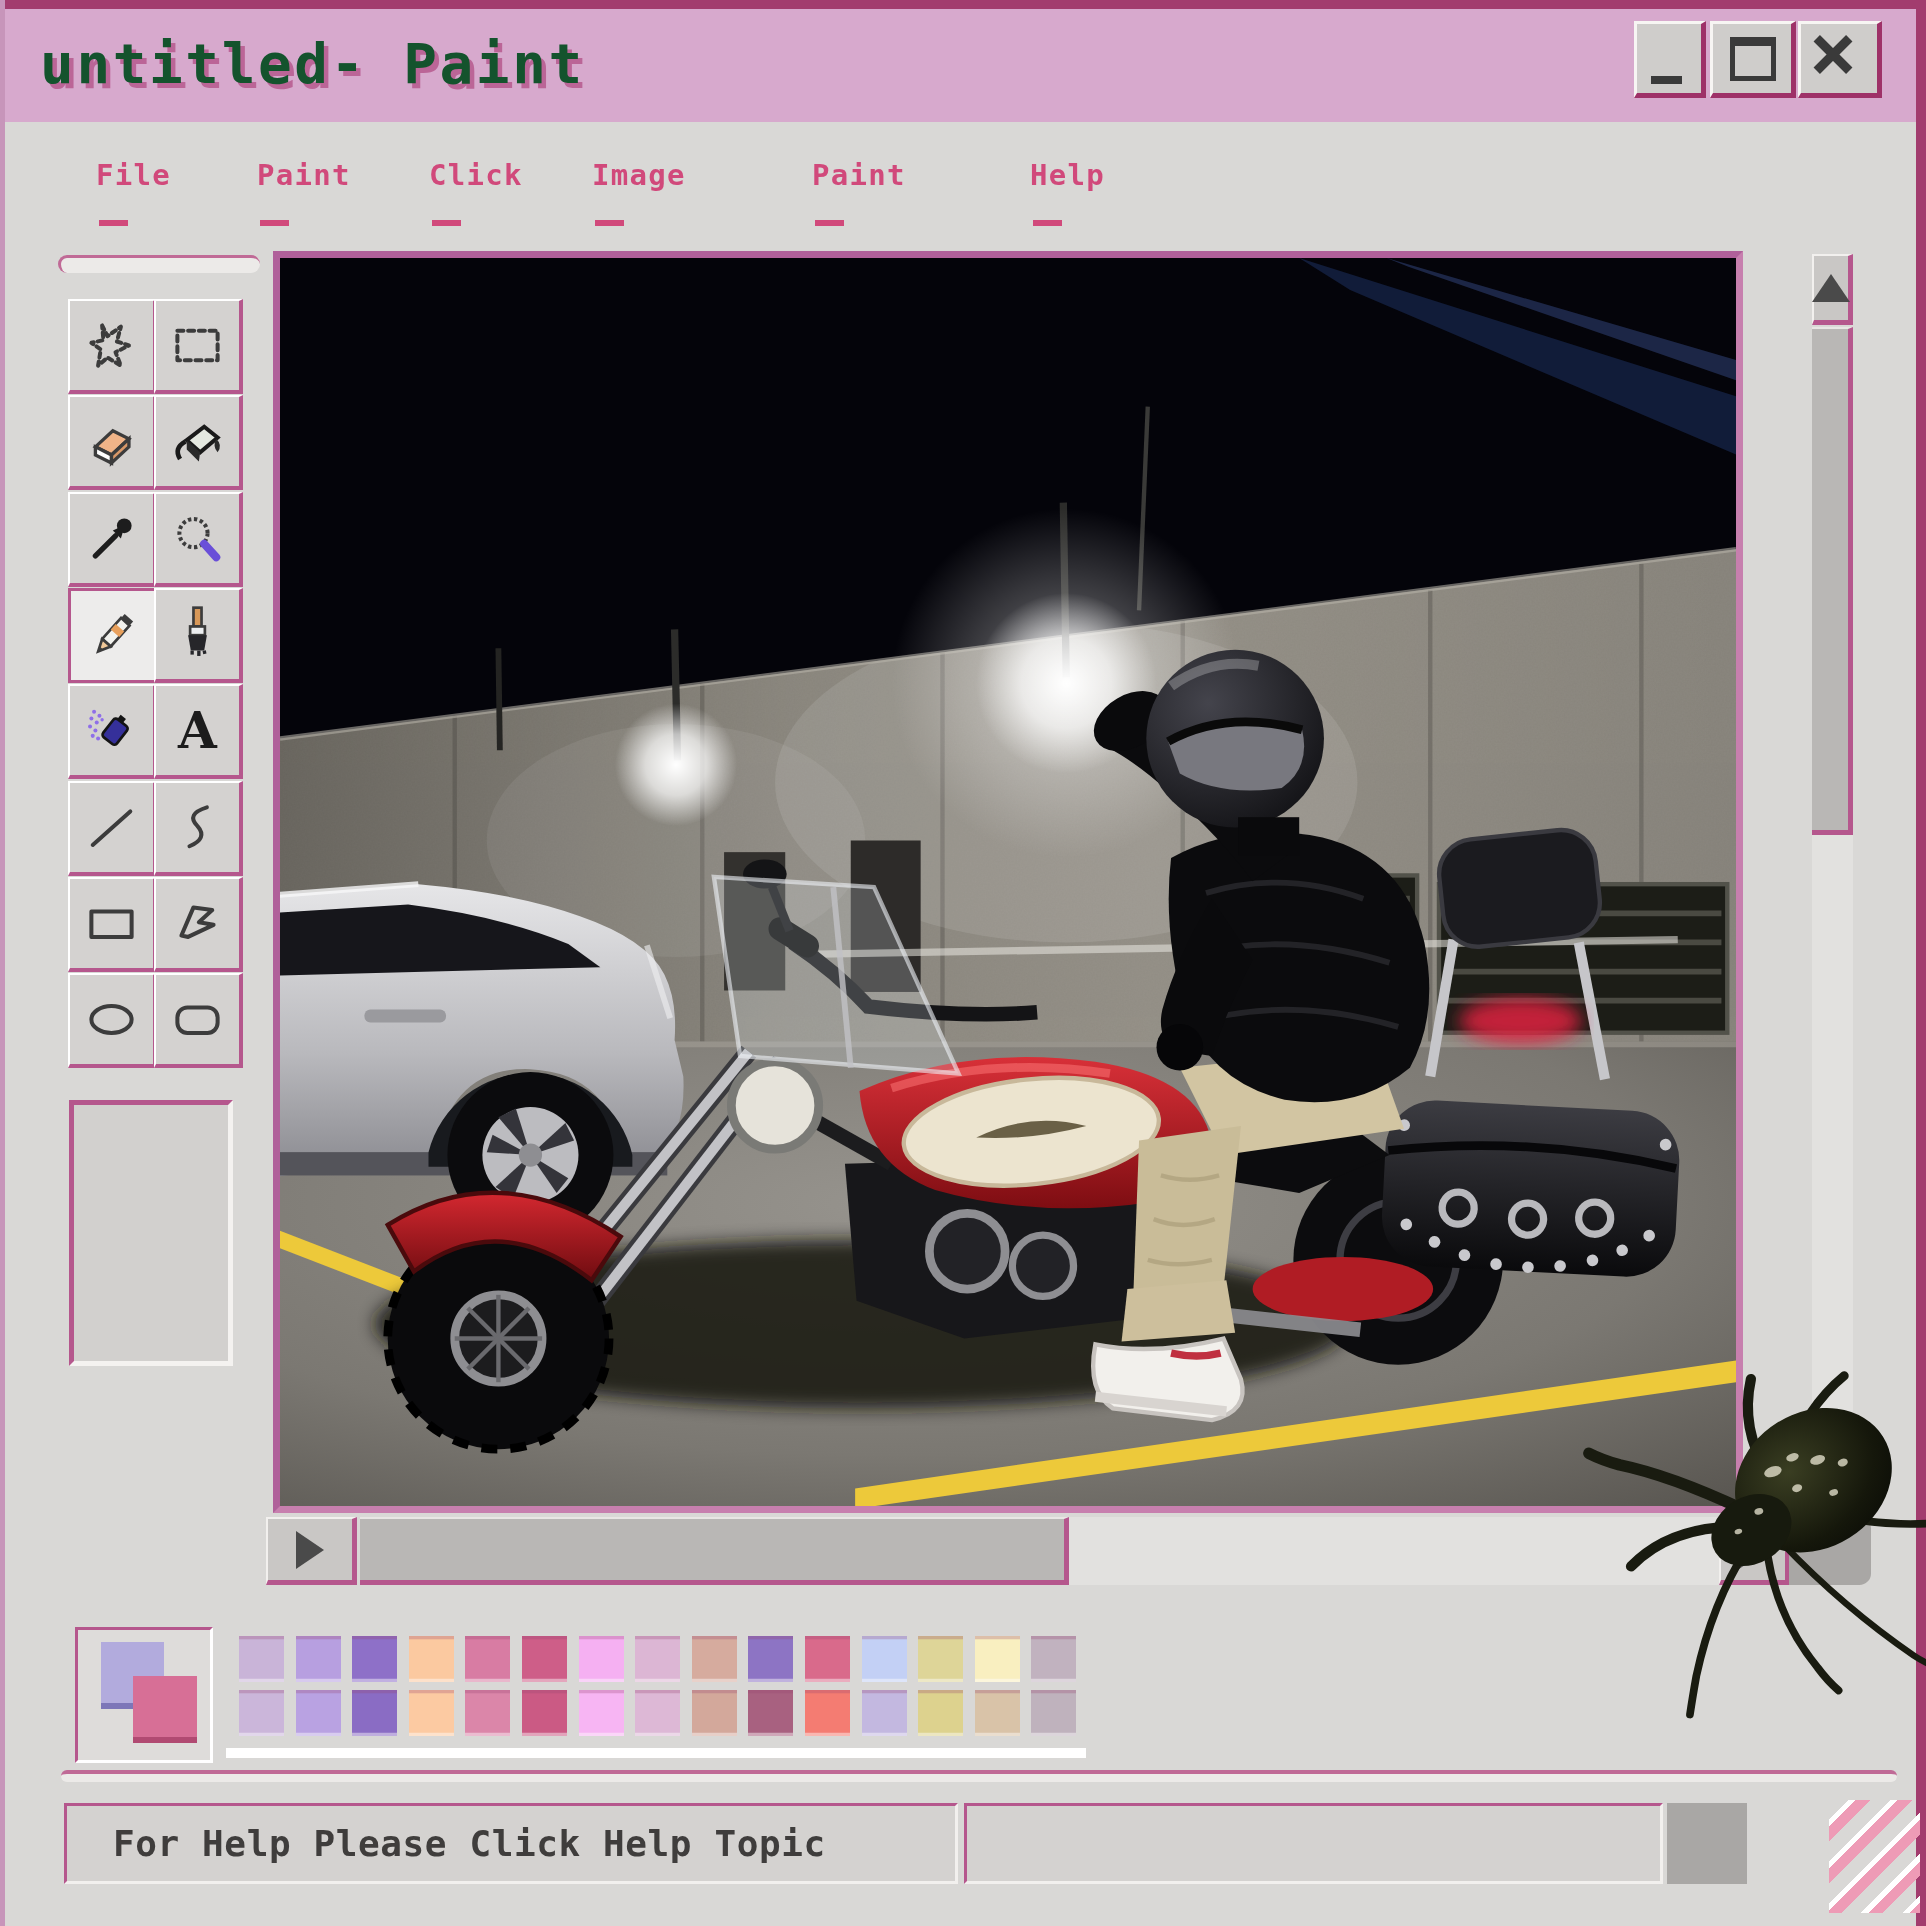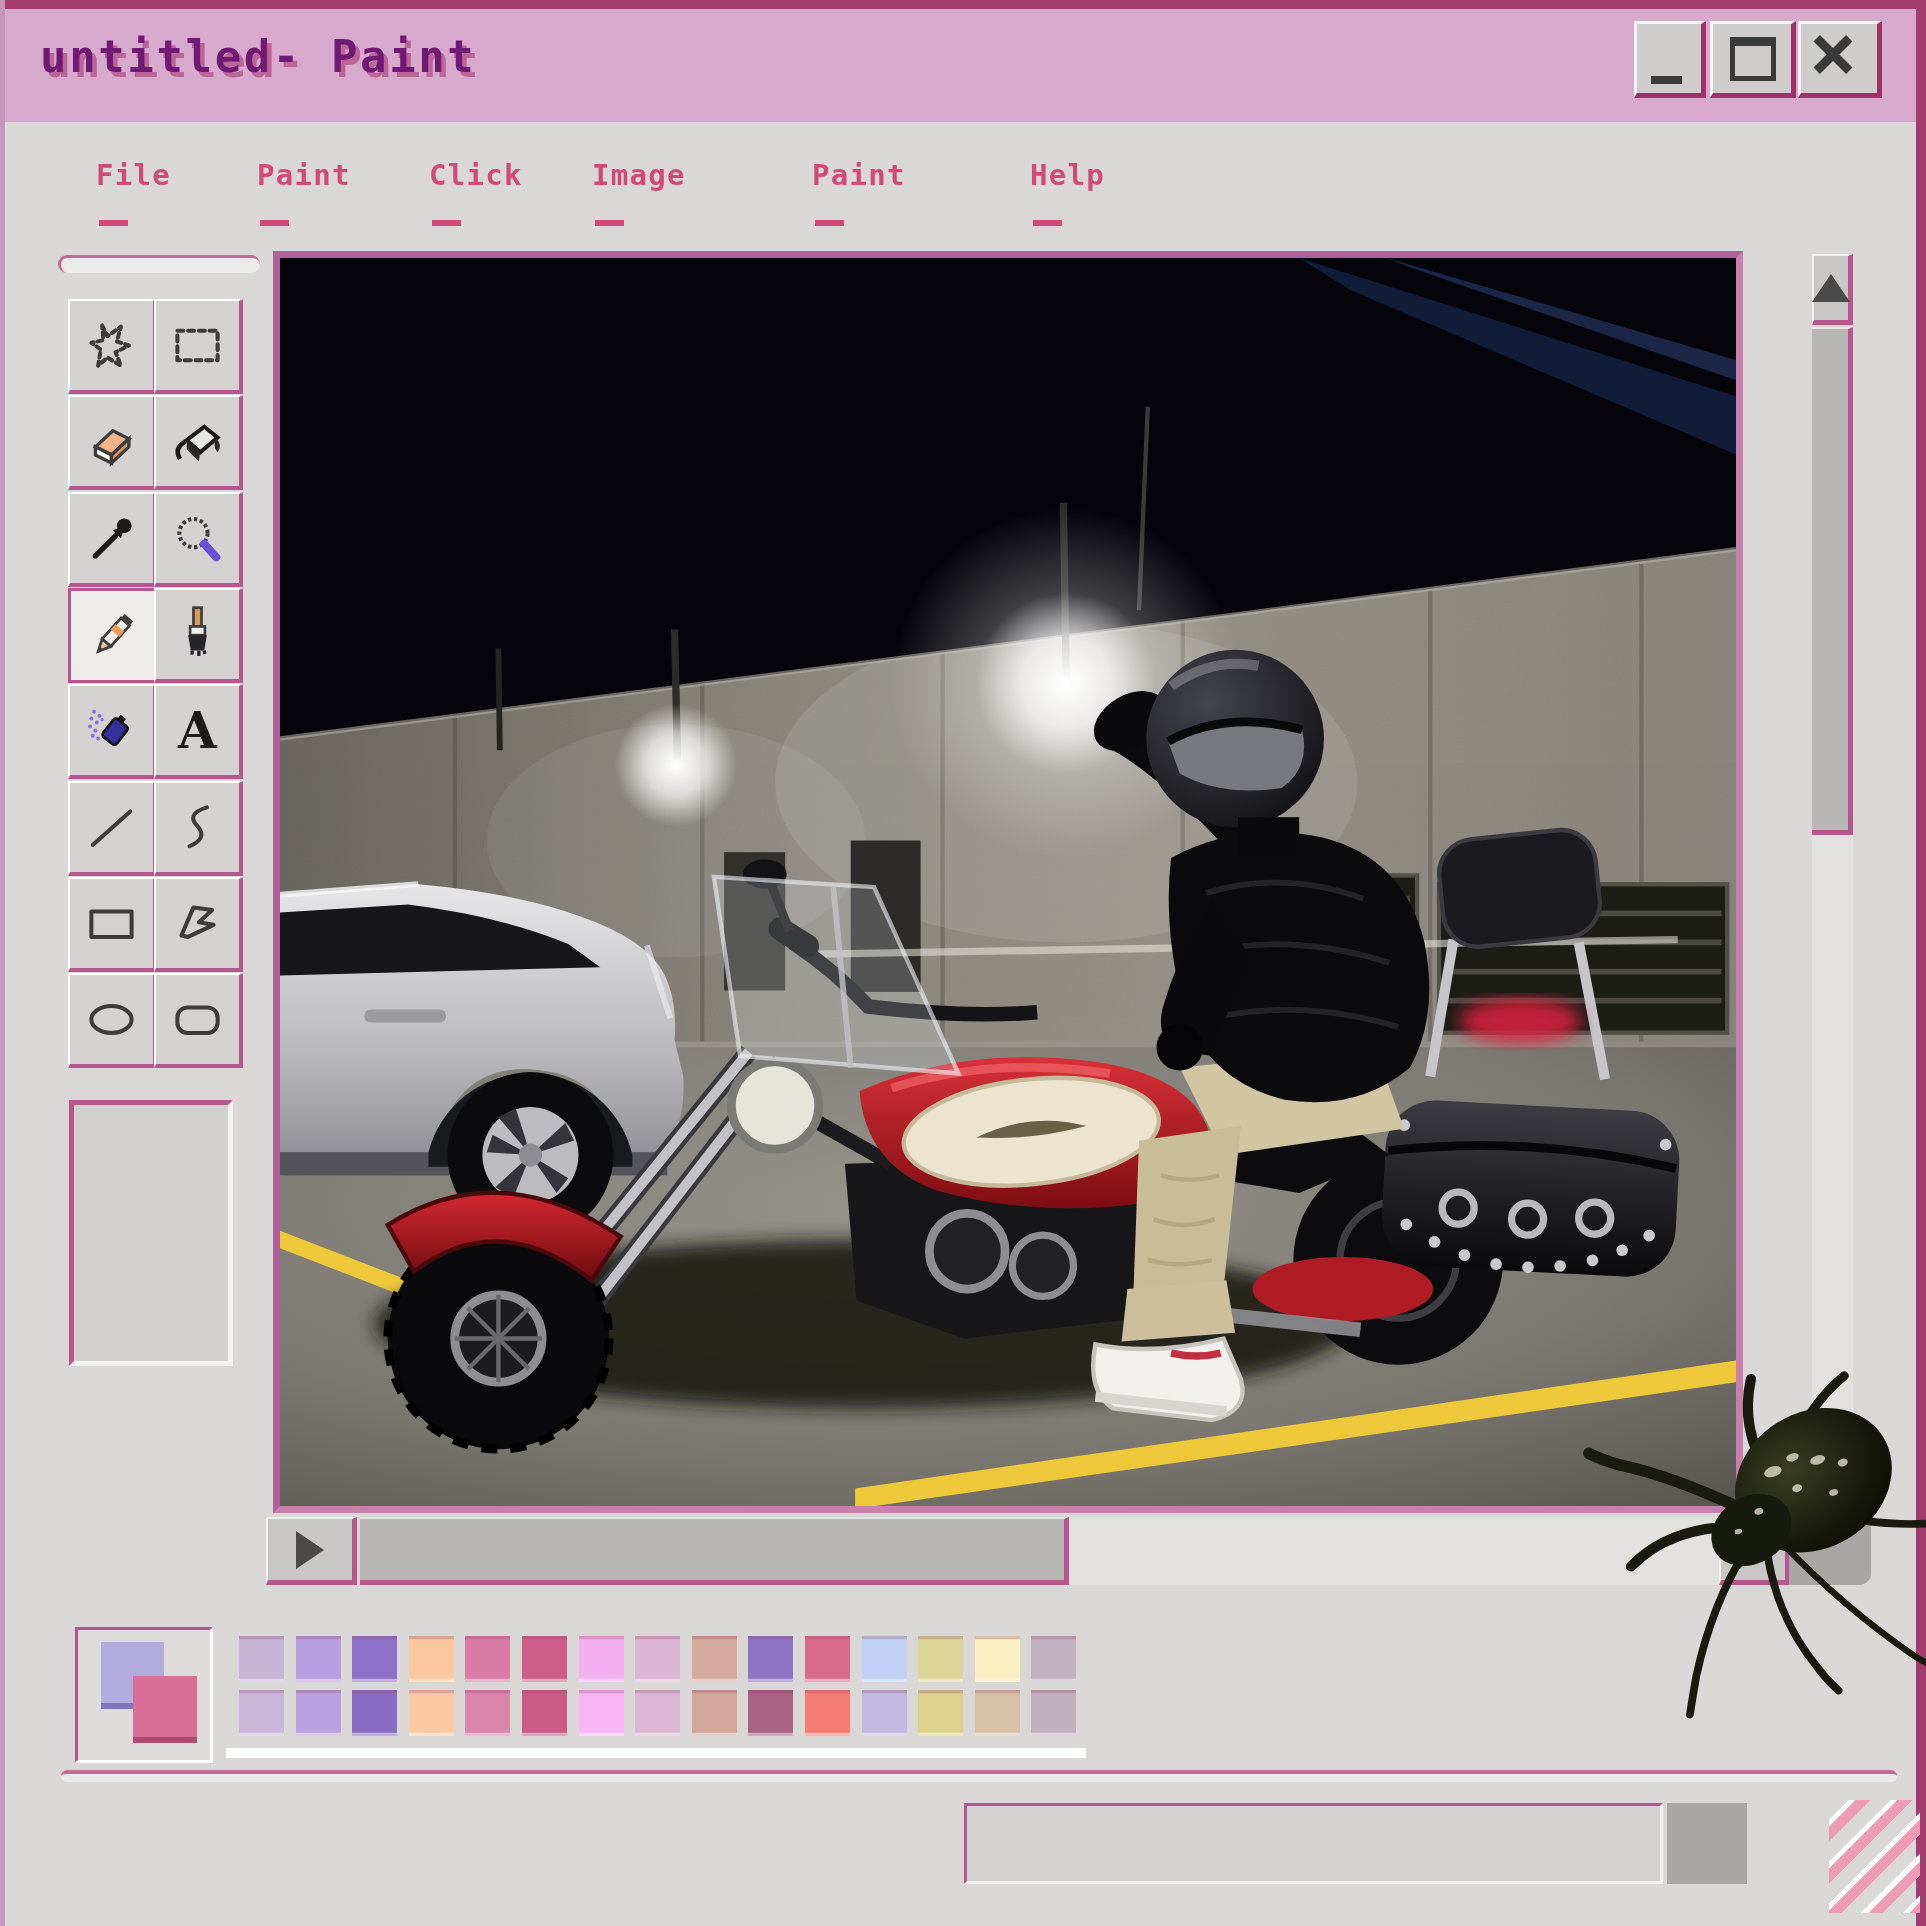--- a/index.html
+++ b/index.html
@@ -6,21 +6,21 @@
   #screen{position:relative;width:1926px;height:1926px;background:#d9d8d6;overflow:hidden;
           font-family:"DejaVu Sans Mono",monospace;}
   .abs{position:absolute;}
 
   
   #border-top{left:0;top:0;width:1926px;height:9px;background:#a23c6e;}
   #border-right{right:0;top:0;width:10.3px;height:1926px;background:#a23c6e;}
   #border-left{left:0;top:0;width:5.1px;height:1926px;background:#c795ba;}
 
   #titlebar{left:5.1px;top:9px;width:1911px;height:113px;background:#d7a9cd;}
-  #title-text{left:35px;top:22px;font-size:44px;font-weight:bold;color:#701a75;
+  #title-text{left:35px;top:22px;font-size:56px;font-weight:bold;color:#14532d;
               text-shadow:4.5px 4.5px 0 #b express;#b express;text-shadow:4.5px 4.5px 0 #b express;}
   #title-text{text-shadow:4.5px 4.5px 0 #bb6597;letter-spacing:2.6px;}
   .winbtn{top:21px;height:69px;background:#cfcdcb;border-top:3.2px solid #f7f5f3;border-left:3.2px solid #f7f5f3;
           border-right:5.8px solid #9e3168;border-bottom:5.8px solid #9e3168;}
   #btn-min{left:1634px;width:64px;}
   #btn-max{left:1710px;width:78px;}
   #btn-close{left:1798px;width:76px;}
   .glyph-min{position:absolute;left:14px;bottom:9px;width:31px;height:8.3px;background:#3a3a3a;}
   .glyph-max{position:absolute;left:16.7px;top:13px;width:36px;height:29.5px;border:5.8px solid #3a3a3a;border-top-width:9.6px;}
   .glyph-x1,.glyph-x2{position:absolute;left:9px;top:26px;width:46px;height:9px;background:#3a3a3a;}
@@ -533,20 +533,23 @@
     <div class="swatch" style="background: rgb(168, 97, 128);"></div>
     <div class="swatch" style="background: rgb(244, 124, 114);"></div>
     <div class="swatch" style="background: rgb(195, 184, 224);"></div>
     <div class="swatch" style="background: rgb(221, 210, 142);"></div>
     <div class="swatch" style="background: rgb(217, 195, 168);"></div>
     <div class="swatch" style="background: rgb(191, 178, 189);"></div>
   </div>
   <div class="abs" id="palette-shadow"></div>
 
   <div class="abs" id="low-divider"></div>
+  <div class="abs status-panel" id="status-left">
+    <span>For Help Please Click Help Topic</span>
+    </div>
   <div class="abs status-panel" id="status-right"></div>
   <div class="abs" id="status-block"></div>
   <div class="abs" id="resize-grip"></div>
 
   <svg class="abs" style="left:1618px;top:1361px;width:321px;height:372px;overflow:visible" viewBox="0 0 250 290">
     <defs>
       <radialGradient id="spBody" cx="0.4" cy="0.35" r="0.9">
         <stop offset="0" stop-color="#3a3e22"></stop>
           <stop offset="0.6" stop-color="#15170b"></stop>
           <stop offset="1" stop-color="#050604"></stop>

